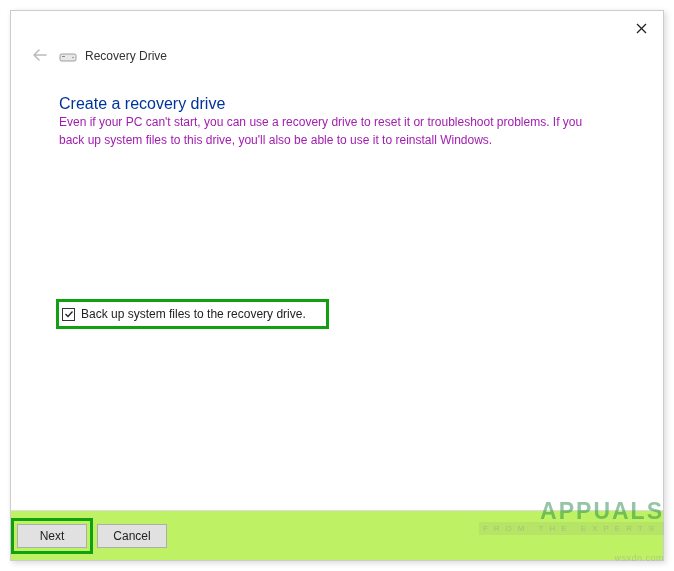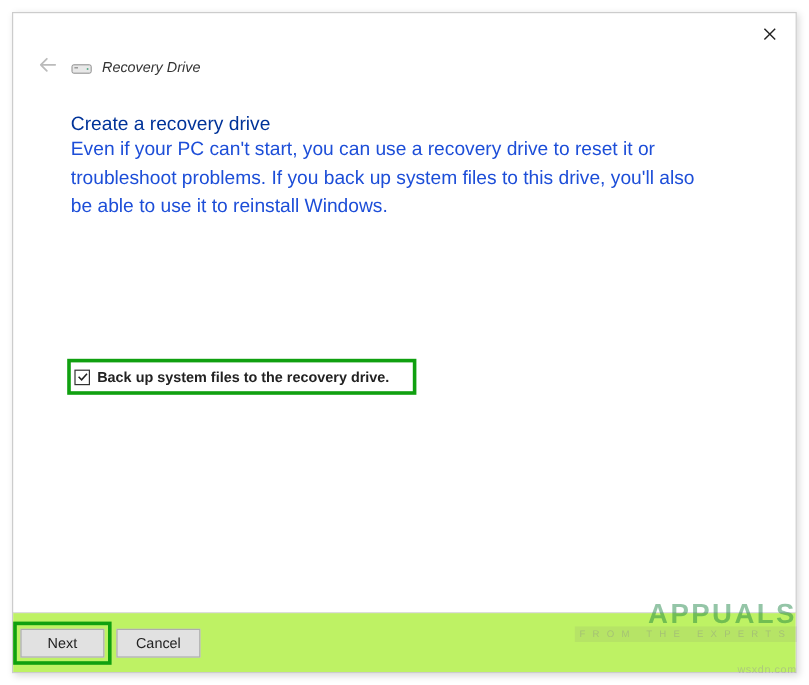--- a/index.html
+++ b/index.html
@@ -41,21 +41,20 @@
       justify-content: center;
       font-size: 14px;
       color: #222;
       cursor: pointer;
     }
     .header {
       display: flex;
       align-items: center;
       gap: 10px;
       padding: 4px 20px 6px 20px;
-      font-style: italic;
     }
     .back-arrow {
       color: #aaa;
       font-size: 16px;
       width: 18px;
       text-align: center;
     }
     .drive-icon {
       width: 16px;
       height: 11px;
@@ -69,22 +68,22 @@
     .content {
       flex: 1;
       padding: 24px 40px 0 48px;
     }
     .heading {
       color: #003399;
       font-size: 16px;
       font-weight: 400;
     }
     .body-text {
-      font-size: 16px;
-      color: #1d4ed8;
+      font-size: 12px;
+      color: #a21caf;
       line-height: 1.5;
       max-width: 540px;
     }
     .checkbox-row-wrap {
       position: absolute;
       left: 45px;
       top: 288px;
       padding: 5px 20px 5px 3px;
       border: 3px solid #10a010;
       display: inline-flex;
@@ -97,21 +96,20 @@
       border: 1px solid #333;
       display: flex;
       align-items: center;
       justify-content: center;
       background: #fff;
     }
     .checkbox svg { display: block; }
     .checkbox-label {
       font-size: 12px;
       color: #222;
-      font-weight: bold;
     }
     .footer {
       height: 50px;
       border-top: 1px solid #ddd;
       background: #bef264;
       display: flex;
       justify-content: flex-start;
       align-items: center;
       padding-right: 16px;
       gap: 4px;

